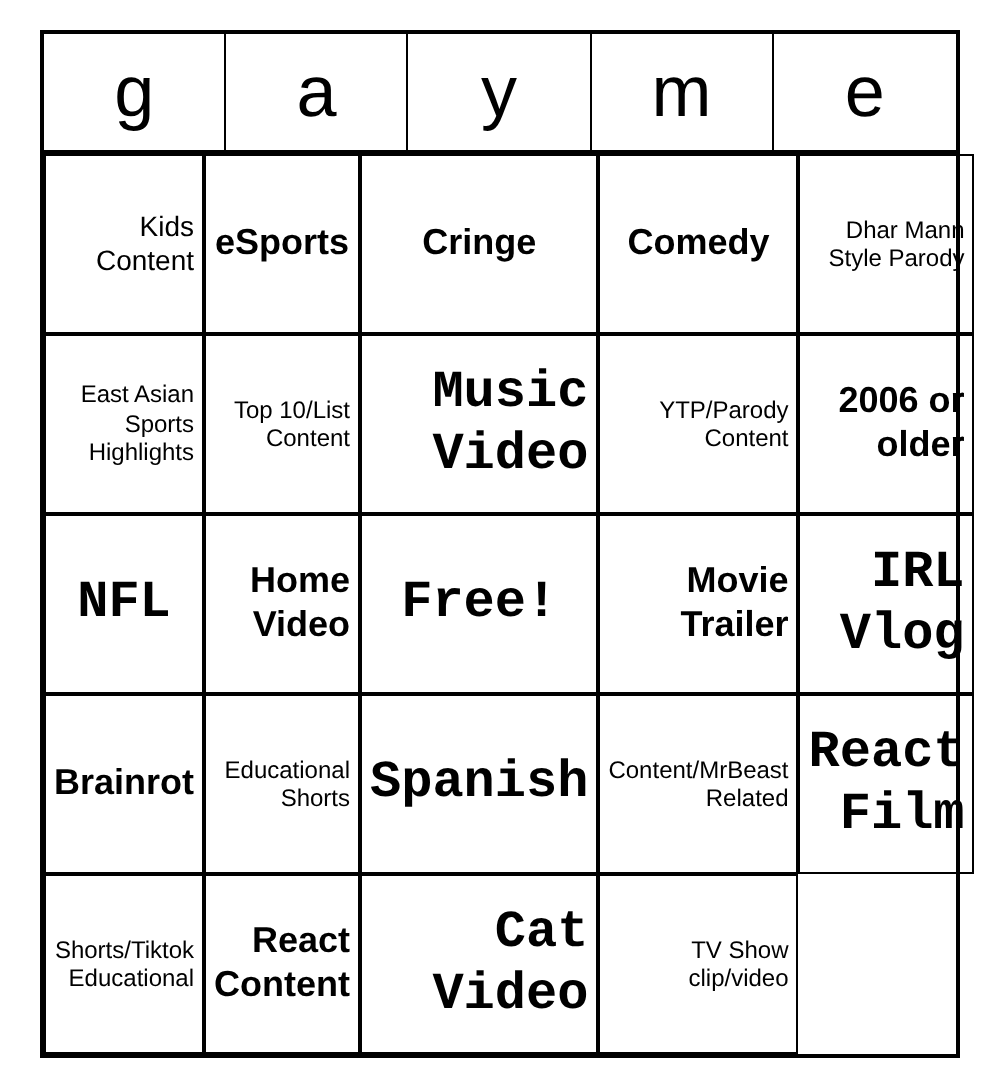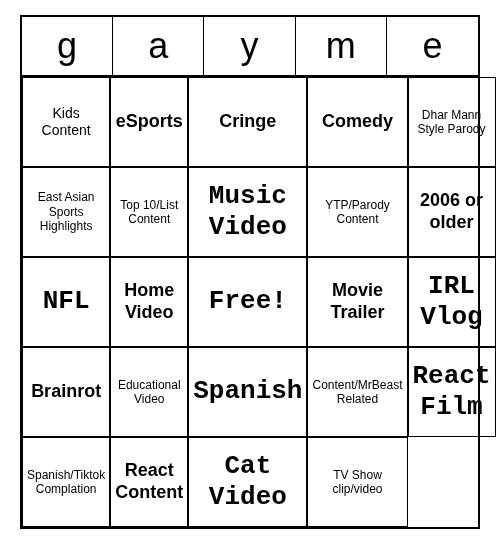--- a/index.html
+++ b/index.html
@@ -39,20 +39,21 @@
       border: 1px solid #000;
       min-height: 90px;
       display: flex;
       align-items: center;
       justify-content: center;
       text-align: center;
       padding: 6px 4px;
     }
     .bingo-cell .cell-text {
       line-height: 1.2;
+      text-align: right;
     }
     .size-large {
       font-size: 26px;
       font-weight: bold;
       font-family: Liberation Mono, monospace;
     }
     .size-medium {
       font-size: 18px;
       font-weight: bold;
     }
@@ -117,33 +118,33 @@
       <div class="bingo-cell">
         <span class="cell-text size-medium">Movie Trailer</span>
       </div>
       <div class="bingo-cell">
         <span class="cell-text size-large">IRL Vlog</span>
       </div>
       <div class="bingo-cell">
         <span class="cell-text size-medium">Brainrot</span>
       </div>
       <div class="bingo-cell">
-        <span class="cell-text size-small">Educational Video</span>
+        <span class="cell-text size-small">Educational Shorts</span>
       </div>
       <div class="bingo-cell">
         <span class="cell-text size-large">Spanish</span>
       </div>
       <div class="bingo-cell">
         <span class="cell-text size-small">Content/MrBeast Related</span>
       </div>
       <div class="bingo-cell">
         <span class="cell-text size-large">React Film</span>
       </div>
       <div class="bingo-cell">
-        <span class="cell-text size-small">Spanish/Tiktok Complation</span>
+        <span class="cell-text size-small">Shorts/Tiktok Educational</span>
       </div>
       <div class="bingo-cell">
         <span class="cell-text size-medium">React Content</span>
       </div>
       <div class="bingo-cell">
         <span class="cell-text size-large">Cat Video</span>
       </div>
       <div class="bingo-cell">
         <span class="cell-text size-small">TV Show clip/video</span>
       </div>

